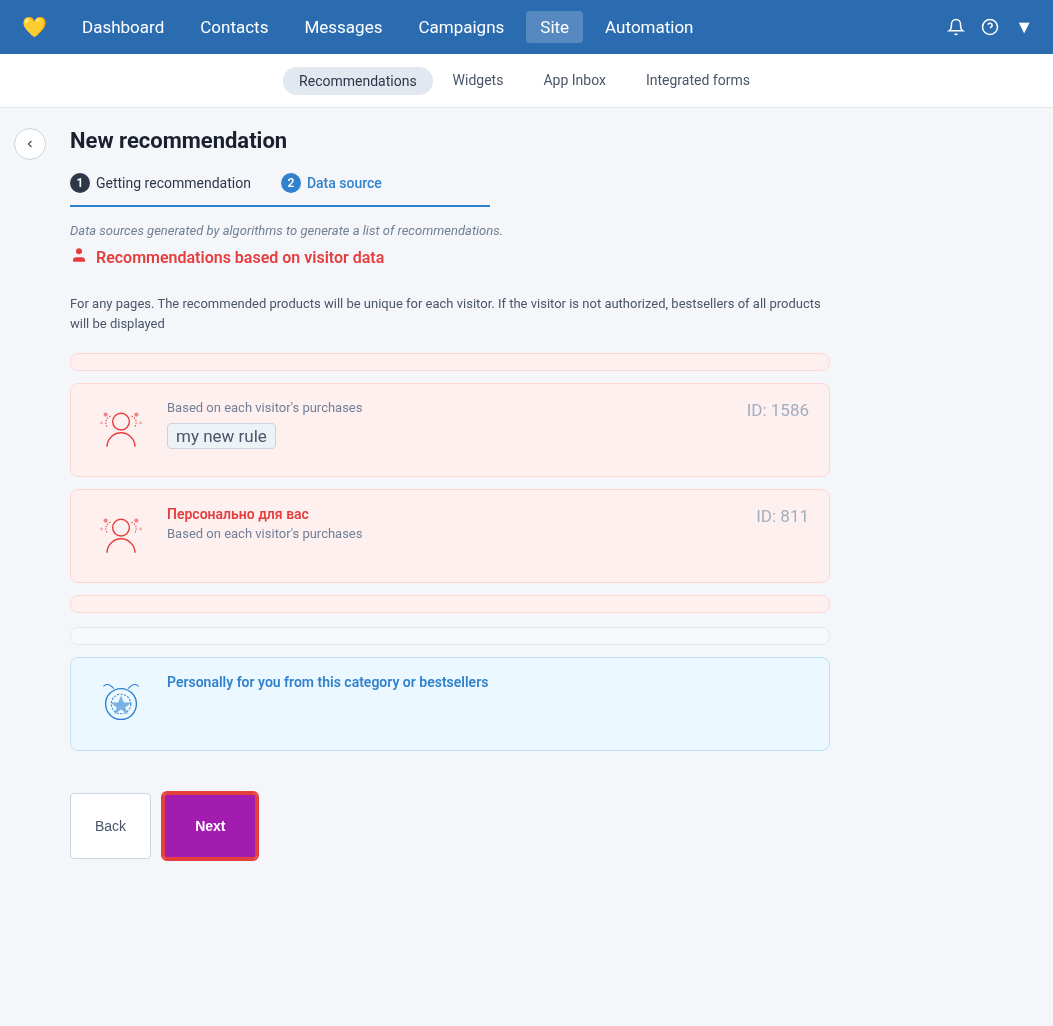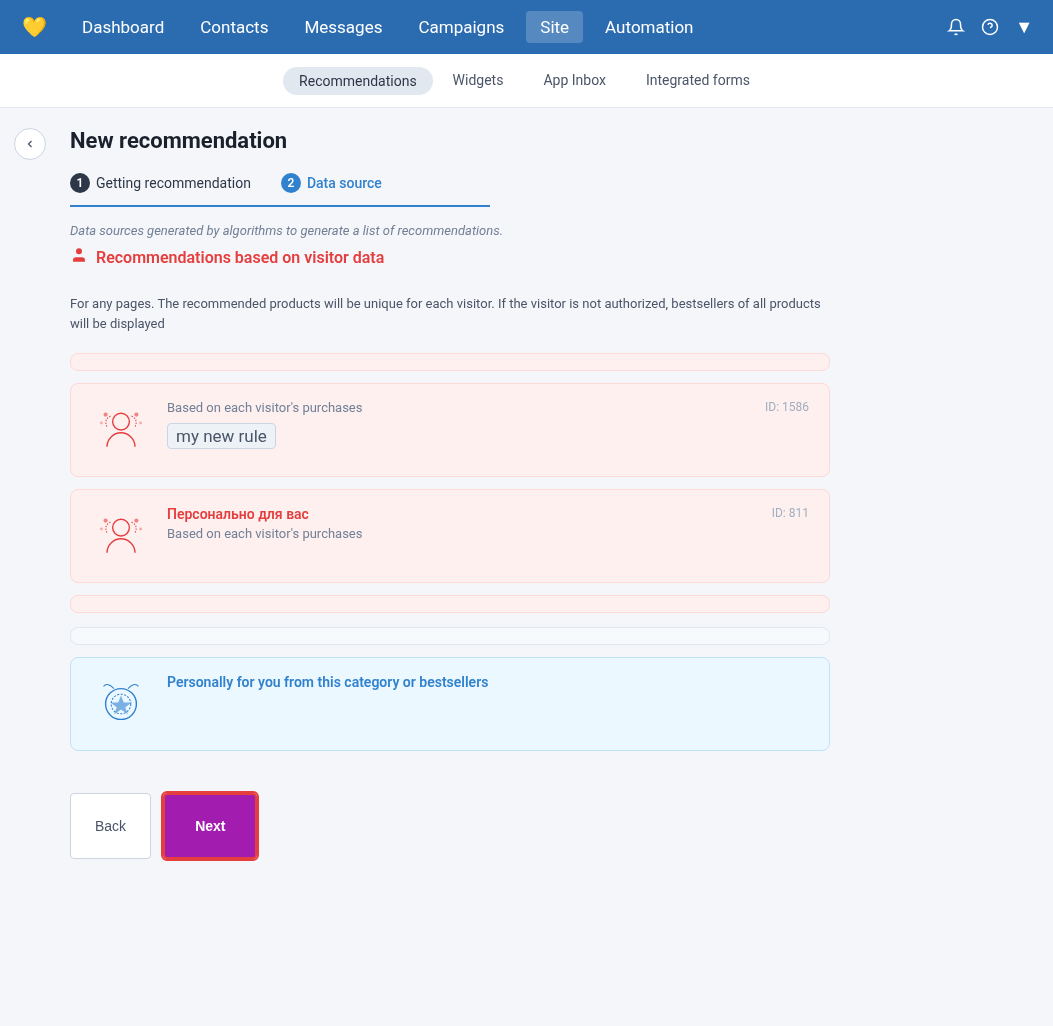--- a/index.html
+++ b/index.html
@@ -225,21 +225,21 @@
     .rec-card-badge {
       display: inline-block;
       font-size: 17px;
       color: #4a5568;
       background: #edf2f7;
       border: 1px solid #cbd5e0;
       border-radius: 4px;
       padding: 2px 8px;
     }
     .rec-card-id {
-      font-size: 12px;
+      font-size: 17px;
       color: #a0aec0;
       margin-left: auto;
       padding-left: 20px;
       white-space: nowrap;
       flex-shrink: 0;
       text-align: right;
     }
 
     
     .rec-card-partial-top {

